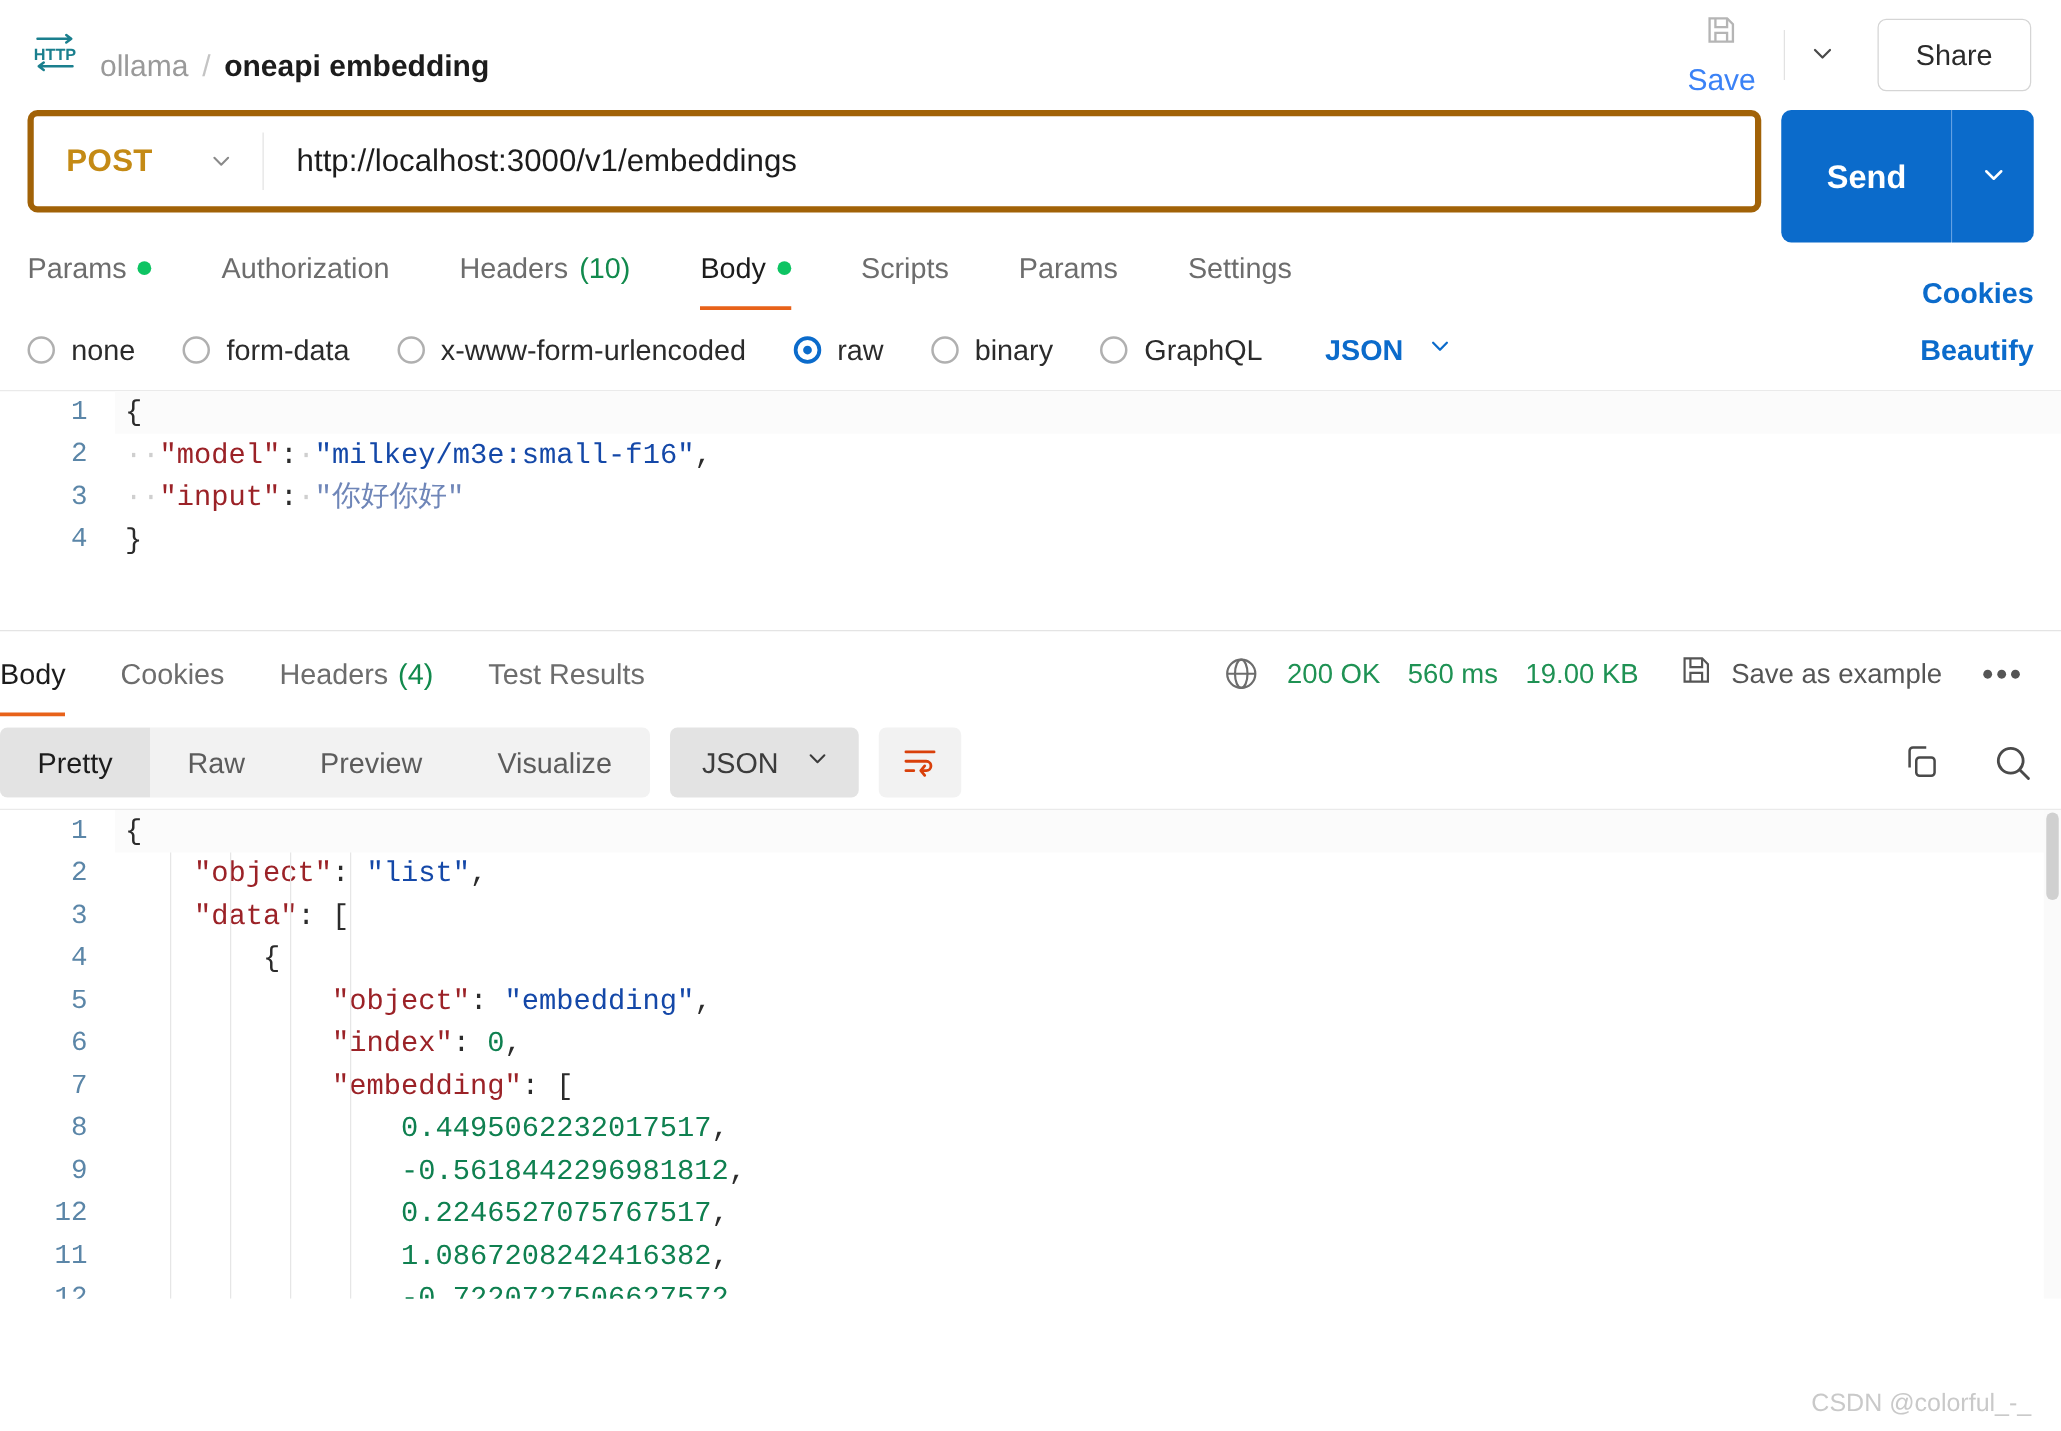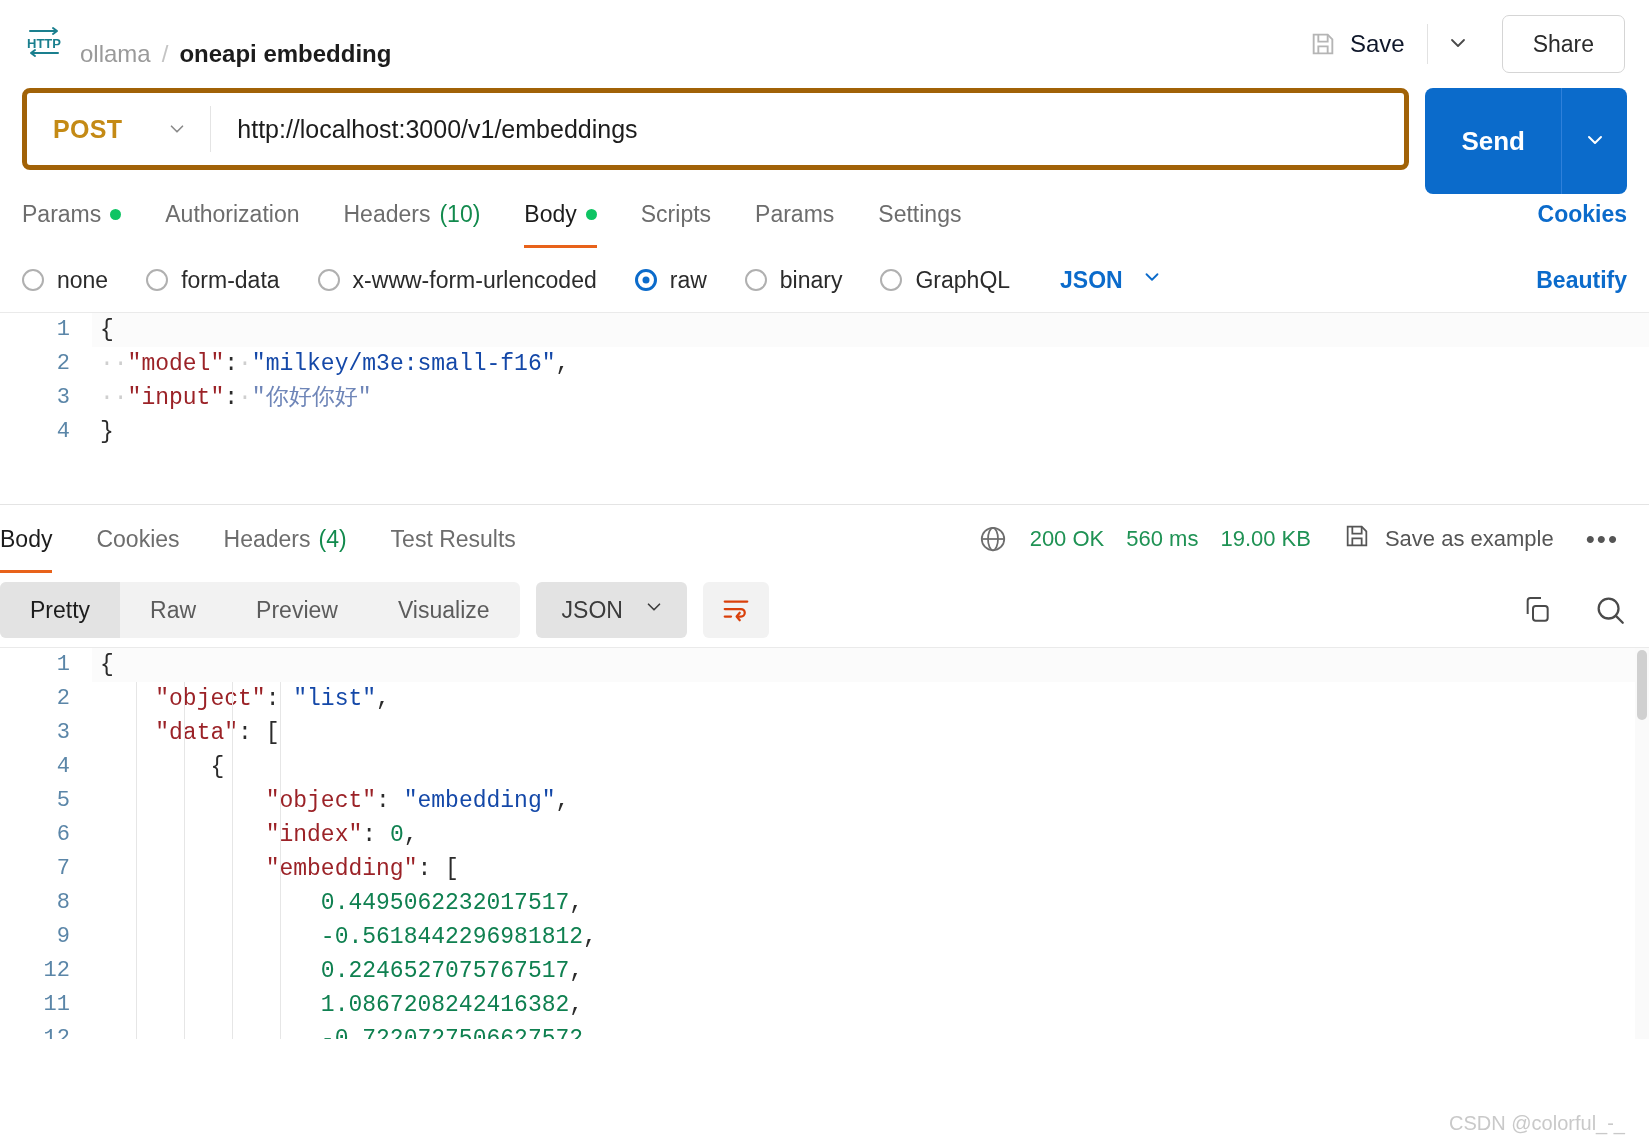--- a/index.html
+++ b/index.html
@@ -22,23 +22,24 @@
     display: flex; justify-content: center;
     color: #ef4444;
   }
   .breadcrumb { display: flex; align-items: baseline; margin-left: 14px; }
   .crumb-parent { font-size: 24px; color: #9a9a9a; }
   .crumb-sep { font-size: 24px; color: #c4c4c4; margin: 0 11px; }
   .crumb-current { font-size: 24px; font-weight: bold; color: #1c1c1c; margin-top: 19px; }
   .header-right { margin-left: auto; display: flex; align-items: center; }
   .save-btn {
     display: flex; align-items: center; gap: 13px;
-    font-size: 24px; color: #0f172a; padding: 6px 14px 6px 6px;
+    font-size: 24px; color: #3b82f6; padding: 6px 14px 6px 6px;
     background: none; border: none; cursor: default;
     font-family: inherit;
+    flex-direction: column;
   }
   .save-btn svg { display:block; }
   .hdr-divider { width: 1px; height: 40px; background: #e2e2e2; margin: 0 4px 0 8px; }
   .caret-btn {
     width: 52px; height: 44px; display: flex; align-items: center; justify-content: center;
     background: none; border: none; cursor: pointer; color: #4a4a4a;
   }
   .share-btn {
     margin-left: 18px;
     height: 58px; padding: 0 30px;
@@ -75,21 +76,21 @@
   }
   .send-caret {
     background: #0b6bcb; color: #fff; border: none; width: 66px;
     border-radius: 0 8px 8px 0; cursor: pointer;
     display: flex; align-items: center; justify-content: center;
     border-left: 1px solid #2f80da;
   }
 
   
   .req-tabs {
-    display: flex; align-items: center; gap: 0;
+    display: flex; align-items: flex-end; gap: 12px;
     padding: 0 22px; height: 68px; position: relative;
   }
   .rtab {
     font-size: 23px; color: #6d6d6d; padding: 0 22px;
     height: 68px; display: flex; align-items: center; gap: 9px;
     cursor: pointer; position: relative; background:none; border:none;
     font-family: inherit;
   }
   .rtab:first-child { padding-left: 0; }
   .rtab.active { color: #1c1c1c; }

